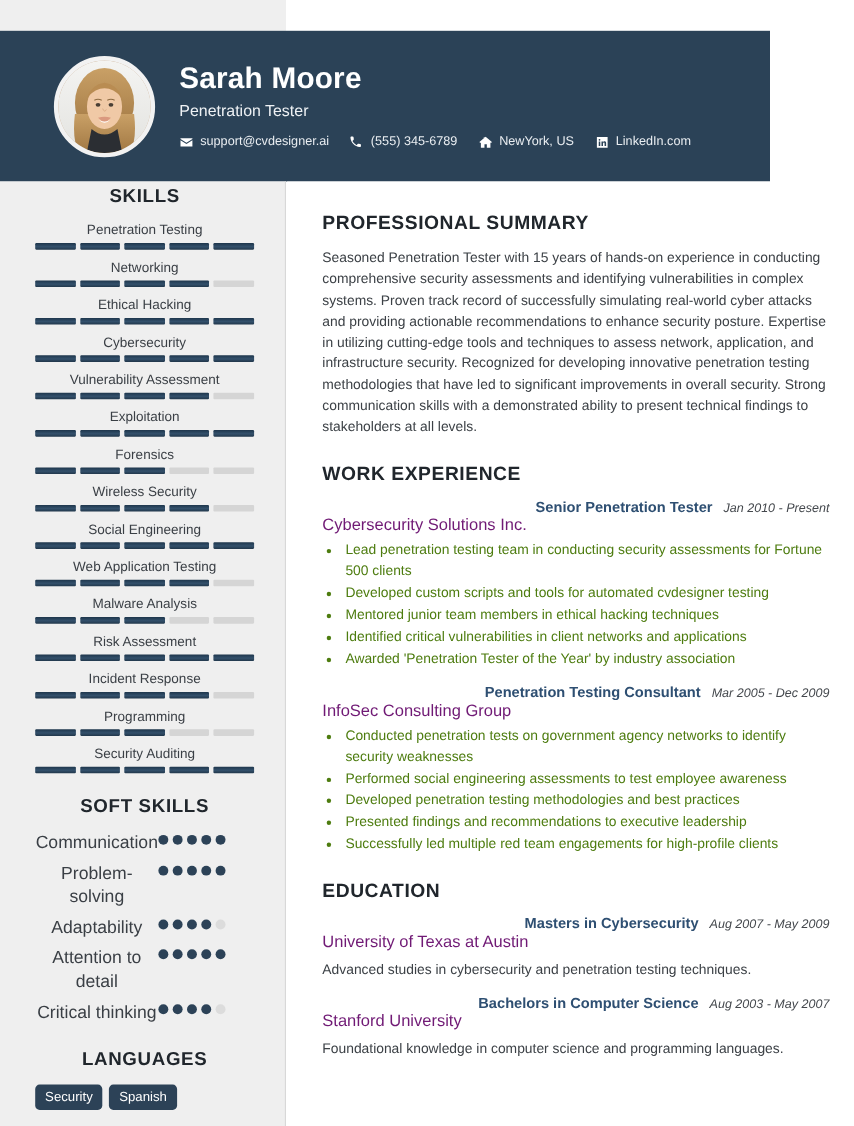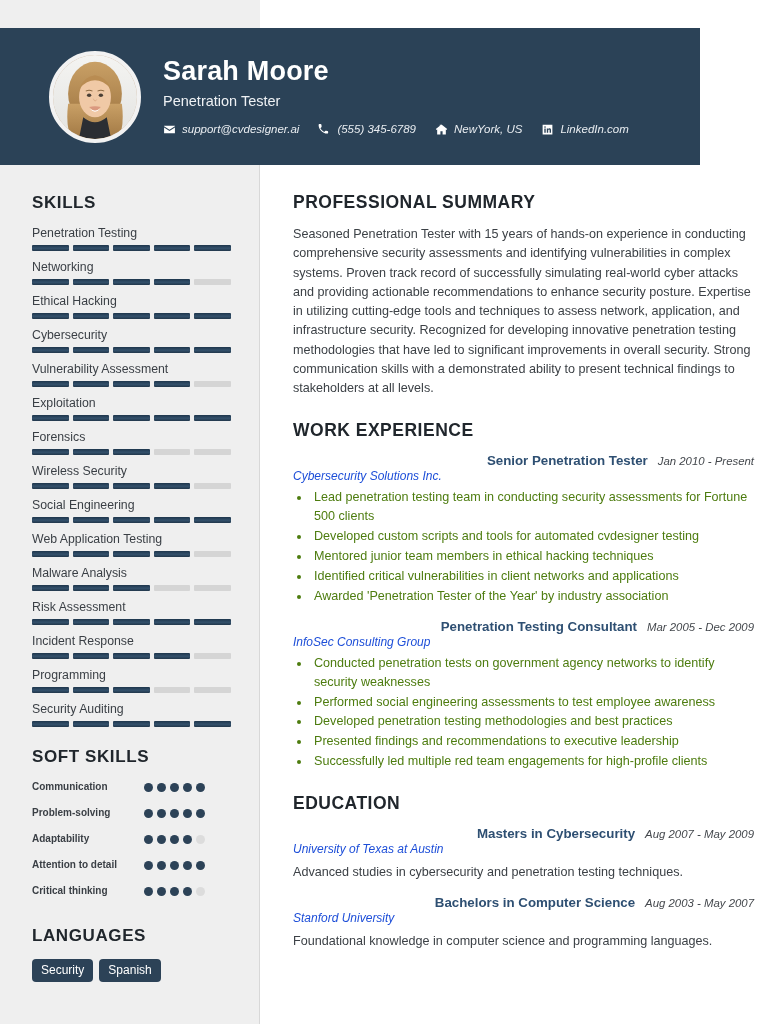--- a/index.html
+++ b/index.html
@@ -30,30 +30,31 @@
     position:relative;
   }
   .avatar .face { position:absolute; inset:0; }
 
   .head-text { margin-left:22px; color:#ffffff; }
   .name {
     font-size:27px; font-weight:700; letter-spacing:.2px; line-height:1.1;
     color:#ffffff;
   }
   .role { font-size:14.5px; font-weight:400; margin-top:6px; color:#eef1f4; }
-  .contacts { display:flex; align-items:center; gap:19px; margin-top:14px;font-style:italic; }
+  .contacts { display:flex; align-items:center; gap:19px; margin-top:14px; }
   .contact { display:flex; align-items:center; gap:6px; font-size:11.5px; color:#e9edf1; white-space:nowrap; }
   .contact svg { display:block; fill:#ffffff; }
 
   
   .sidebar {
     position:absolute; top:165px; left:0; width:260px; height:859px;
     background:#efefef;
     border-right:1px solid #d8d8d8;
-    padding:28px 28px 0 32px;
+    padding:4px 28px 0 32px;
+    text-align:center;
   }
   .main {
     position:absolute; top:165px; left:261px; width:515px; height:711px;
     background:#ffffff;
     padding:27px 22px 0 32px;
   }
 
   
   .side-h {
     font-size:17px; font-weight:700; color:#20262c; letter-spacing:.6px;
@@ -64,21 +65,21 @@
   .bar { display:flex; gap:4px; }
   .seg {
     height:6px; flex:1; border-radius:1px;
     background:#d5d5d5;
   }
   .seg.on { background:linear-gradient(180deg,#1e364c 0%, #33506b 55%, #21374b 100%); }
 
   
   .soft-wrap { margin-top:20px; }
   .soft-row { display:flex; align-items:flex-start; margin-bottom:6px; min-height:20px; }
-  .soft-name { font-size:10px; color:#3a3f45; width:112px; line-height:1.35;font-weight:bold; }
+  .soft-name { font-size:16px; color:#3a3f45; width:112px; line-height:1.35; }
   .dots { display:flex; gap:4px; padding-top:3px; }
   .dot { width:9px; height:9px; border-radius:50%; background:#dcdcdc; }
   .dot.on { background:#2c4257; }
 
   
   .lang-wrap { margin-top:22px; }
   .chips { display:flex; gap:6px; margin-top:4px; }
   .chip {
     background:#2c4257; color:#fff; font-size:12px;
     padding:4px 9px 5px; border-radius:4px;
@@ -88,21 +89,21 @@
   .main-h {
     font-size:17.5px; font-weight:700; color:#20262c; letter-spacing:.5px;
     margin-bottom:12px;
   }
   .summary { font-size:12.6px; line-height:1.53; color:#3c4146; text-align:left; }
   .section { margin-top:22px; }
   .entry { margin-bottom:13px; }
   .entry-top { display:flex; justify-content:flex-end; align-items:baseline; gap:10px; }
   .entry-title { font-size:13.3px; font-weight:700; color:#2e4f72; }
   .entry-date { font-size:11.4px; font-style:italic; color:#44484d; white-space:nowrap; }
-  .entry-org { font-size:12px; color:#1d4ed8; margin-top:1px;font-style:italic; }
+  .entry-org { font-size:15px; color:#701a75; margin-top:1px; }
   .entry-desc { font-size:12.6px; color:#3c4146; margin-top:7px; line-height:1.5; }
   ul.bullets { margin:5px 0 0 18px; }
   ul.bullets li { font-size:12.6px; color:#4d7c0f; line-height:1.5; margin-bottom:1px; padding-left:3px; }
 </style>
 </head>
 <body>
 
 <div class="page">
 
   <div class="top-strip">

